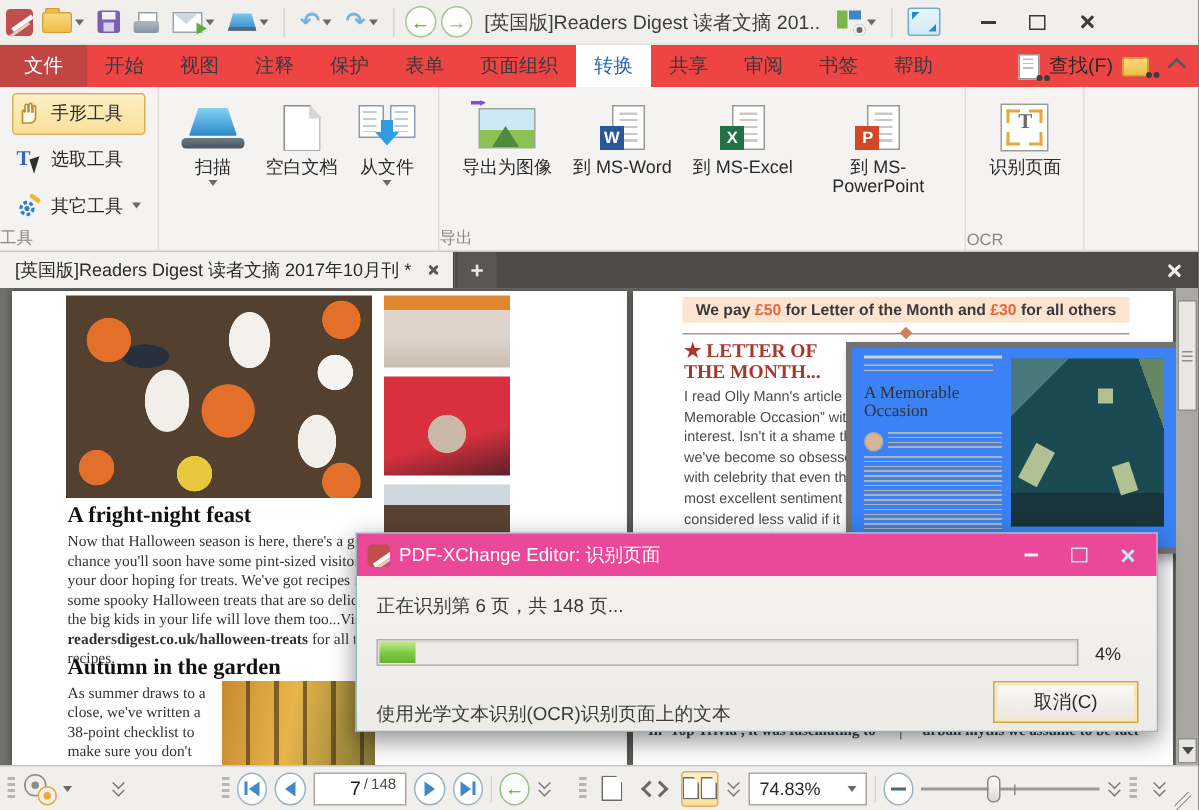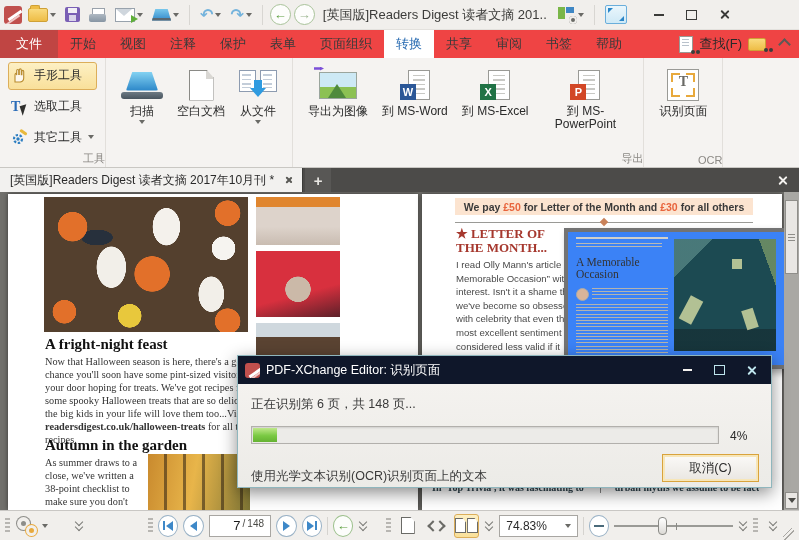--- a/index.html
+++ b/index.html
@@ -59,21 +59,21 @@
   .finddoc{width:12px;height:15px;background:#fff;border:1px solid #9a9a96;position:relative}
   .finddoc::before{content:"";position:absolute;left:2px;top:2px;width:7px;height:8px;
      background:repeating-linear-gradient(180deg,#b9c2cc 0 1px,transparent 1px 3px)}
   .finddoc::after,.findfold::after{content:"";position:absolute;right:-3px;bottom:-2px;width:4px;height:4px;border-radius:50%;background:#3d3d3b;box-shadow:5px 0 0 #3d3d3b}
   .findfold{width:16px;height:11px;background:linear-gradient(#f9da7d,#eebd46);border:1px solid #cfa035;border-radius:2px;position:relative}
   .chevup{width:7px;height:7px;border-left:2px solid #5a5a56;border-top:2px solid #5a5a56;transform:rotate(45deg);margin-left:8px}
   
   .ribbon{position:absolute;top:58px;left:0;right:0;height:110px;background:#f5f3f1;border-bottom:1px solid #c9c7c3;
           display:flex;box-sizing:border-box}
   .rgroup{position:relative;display:flex;border-right:1px solid #e2dfdb;padding:4px 8px 16px 8px}
-  .glabel{position:absolute;bottom:1px;left:0;right:0;text-align:right;font-size:11px;color:#8b8884}
+  .glabel{position:absolute;bottom:1px;left:0;right:0;text-align:left;font-size:11px;color:#8b8884}
   .toolcol{display:flex;flex-direction:column;gap:3px}
   .trow{display:flex;align-items:center;gap:6px;height:26px;padding:0 2px;font-size:12px;border:1px solid transparent;border-radius:3px;white-space:nowrap}
   .trow.selected{background:linear-gradient(#fdf0c4,#f9e09a);border-color:#dcae5a}
   .bigbtn{display:flex;flex-direction:column;align-items:center;gap:2px;padding:5px 7px 0 7px;font-size:12px;
           color:#2a2a2a;text-align:center;line-height:13px;white-space:normal}
   .bigbtn .lab{max-width:78px}
   .icon32{height:36px;display:flex;align-items:center;justify-content:center}
   
   .i-hand{width:17px;height:17px}
   .i-selT{position:relative;width:17px;height:16px}
@@ -169,21 +169,21 @@
   
   .vscroll{position:absolute;right:0;top:0;bottom:0;width:15px;background:#a9a8a4}
   .vthumb{position:absolute;left:1px;right:1px;top:8px;height:72px;background:#e9e7e4;border:1px solid #8f8e8a;
      display:flex;flex-direction:column;align-items:center;justify-content:center;gap:2px}
   .vthumb i{width:7px;height:1px;background:#8f8e8a}
   .vdown{position:absolute;left:1px;right:1px;bottom:1px;height:15px;background:#e9e7e4;border:1px solid #8f8e8a;display:flex;align-items:center;justify-content:center}
   .tri-d{width:0;height:0;border-left:4px solid transparent;border-right:4px solid transparent;border-top:5px solid #4a4a46}
   
   .dialog{position:absolute;left:237px;top:355px;width:535px;height:133px;z-index:20;
           box-shadow:0 5px 16px rgba(0,0,0,.45);background:#f1efec;border:1px solid #8fb6bd;box-sizing:border-box}
-  .dlg-title{position:absolute;left:0;top:0;right:0;height:28px;background:#0f172a;display:flex;align-items:center;gap:6px;padding:0 7px;box-sizing:border-box}
+  .dlg-title{position:absolute;left:0;top:0;right:0;height:28px;background:#ec4899;display:flex;align-items:center;gap:6px;padding:0 7px;box-sizing:border-box}
   .dlg-title-text{color:#fff;font-size:12.5px;flex:1;white-space:nowrap}
   .dlg-btn{width:26px;height:20px;display:flex;align-items:center;justify-content:center}
   .dlg-mini{width:9px;height:2px;background:#f4f2ef}
   .dlg-maxi{width:9px;height:8px;border:1.5px solid #bfe6ee}
   .dlg-body{position:absolute;left:0;top:28px;right:0;bottom:0;background:linear-gradient(180deg,#f4f2ef,#ecebe7)}
   .dlg-ptext{position:absolute;left:13px;top:12px;font-size:12.5px;color:#3a3a3a}
   .progress{position:absolute;left:13px;top:42px;width:468px;height:18px;background:#ecebe8;border:1px solid #b2b0ac;box-shadow:inset 0 1px 2px rgba(0,0,0,.12);box-sizing:border-box}
   .pfill{position:absolute;left:1px;top:1px;bottom:1px;width:24px;background:linear-gradient(180deg,#bfe88a,#7ac943 55%,#65b232)}
   .pct{position:absolute;left:492px;top:45px;font-size:12px;color:#2a2a2a}
   .dlg-info{position:absolute;left:13px;top:84px;font-size:12.5px;color:#3a3a3a}

